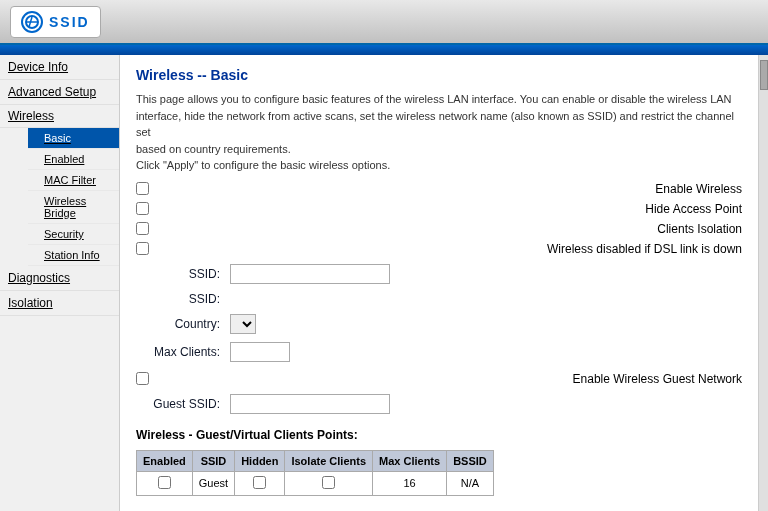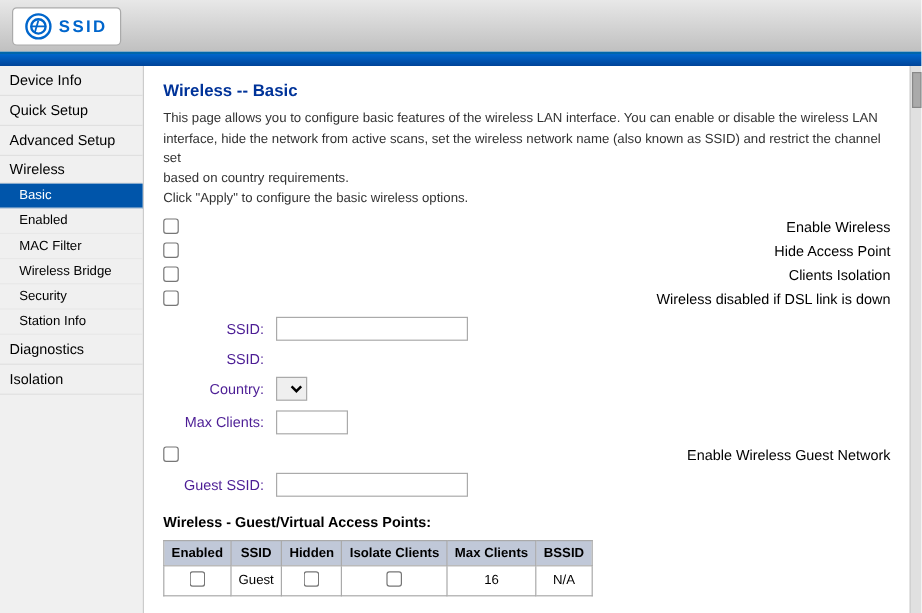--- a/index.html
+++ b/index.html
@@ -47,34 +47,36 @@
       height: calc(511px - 55px);
     }
 
     
     #sidebar {
       width: 120px;
       background: #f0f0f0;
       border-right: 1px solid #ccc;
       flex-shrink: 0;
       overflow-y: auto;
+      text-decoration: underline;
     }
     .sidebar-item {
       padding: 5px 8px;
       cursor: pointer;
       color: #000;
       font-size: 12px;
       border-bottom: 1px solid #e0e0e0;
     }
     .sidebar-sub {
       padding: 4px 8px 4px 16px;
       cursor: pointer;
       font-size: 11px;
       color: #000;
       border-bottom: 1px solid #e8e8e8;
+      margin-left: 28px;
     }
     .sidebar-sub.active {
       background: #0055aa;
       color: #fff;
     }
     .sidebar-section {
       padding: 4px 8px;
       font-size: 12px;
       color: #000;
       border-bottom: 1px solid #e0e0e0;
@@ -117,21 +119,21 @@
     .field-row {
       display: flex;
       align-items: center;
       margin: 8px 0;
       gap: 4px;
     }
     .field-label {
       width: 90px;
       text-align: right;
       font-size: 12px;
-      color: #4c1d95;
+      color: #0f172a;
       padding-right: 6px;
     }
     .field-value {
       font-size: 12px;
       color: #000;
     }
     input[type="text"] {
       border: 1px solid #aaa;
       padding: 2px 4px;
       font-size: 12px;
@@ -205,21 +207,20 @@
     </div>
     <span class="logo-text">SSID</span>
   </div>
 </div>
 <div id="blue-bar"></div>
 
 <div id="layout">
 
   <div id="sidebar">
     <div class="sidebar-item">Device Info</div>
-    <div class="sidebar-item">Quick Setup</div>
     <div class="sidebar-item">Advanced Setup</div>
     <div class="sidebar-section">Wireless</div>
     <div class="sidebar-sub active">Basic</div>
     <div class="sidebar-sub">Enabled</div>
     <div class="sidebar-sub">MAC Filter</div>
     <div class="sidebar-sub">Wireless Bridge</div>
     <div class="sidebar-sub">Security</div>
     <div class="sidebar-sub">Station Info</div>
     <div class="sidebar-item">Diagnostics</div>
     <div class="sidebar-item">Isolation</div>
@@ -274,21 +275,21 @@
 
     <div class="checkbox-row">
       <input type="checkbox" id="chk-guest" style="">
       <label for="chk-guest">Enable Wireless Guest Network</label>
     </div>
     <div class="field-row">
       <span class="field-label">Guest SSID:</span>
       <input type="text" style="width: 160px;" value="">
     </div>
 
-    <div class="guest-section-title">Wireless - Guest/Virtual Access Points:</div>
+    <div class="guest-section-title">Wireless - Guest/Virtual Clients Points:</div>
 
     <table>
       <thead>
         <tr>
           <th>Enabled</th>
           <th>SSID</th>
           <th>Hidden</th>
           <th>Isolate Clients</th>
           <th>Max Clients</th>
           <th>BSSID</th>

